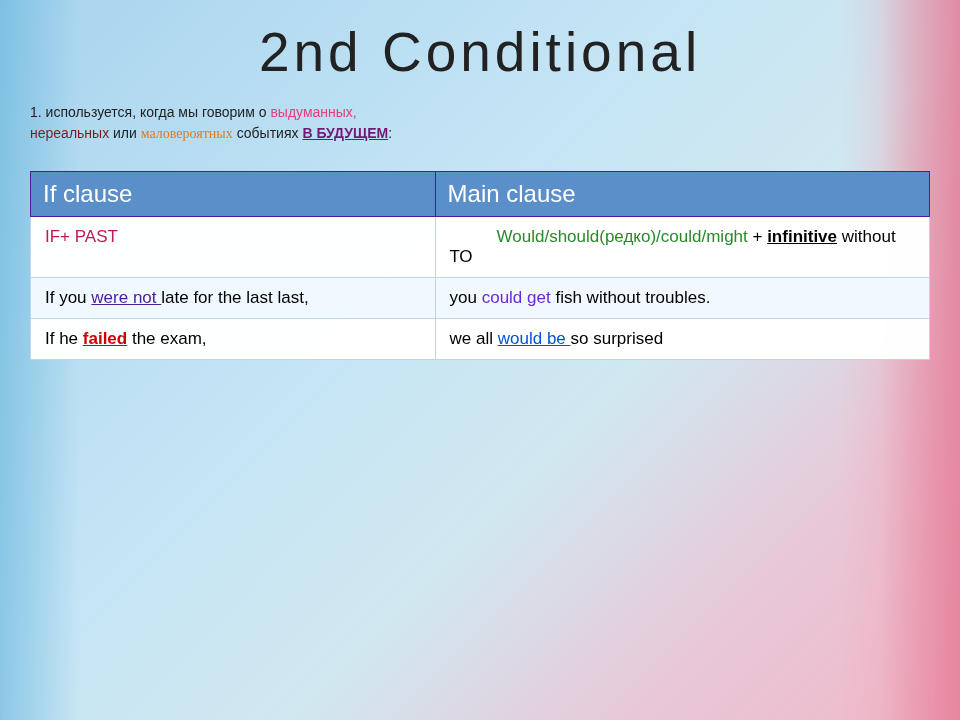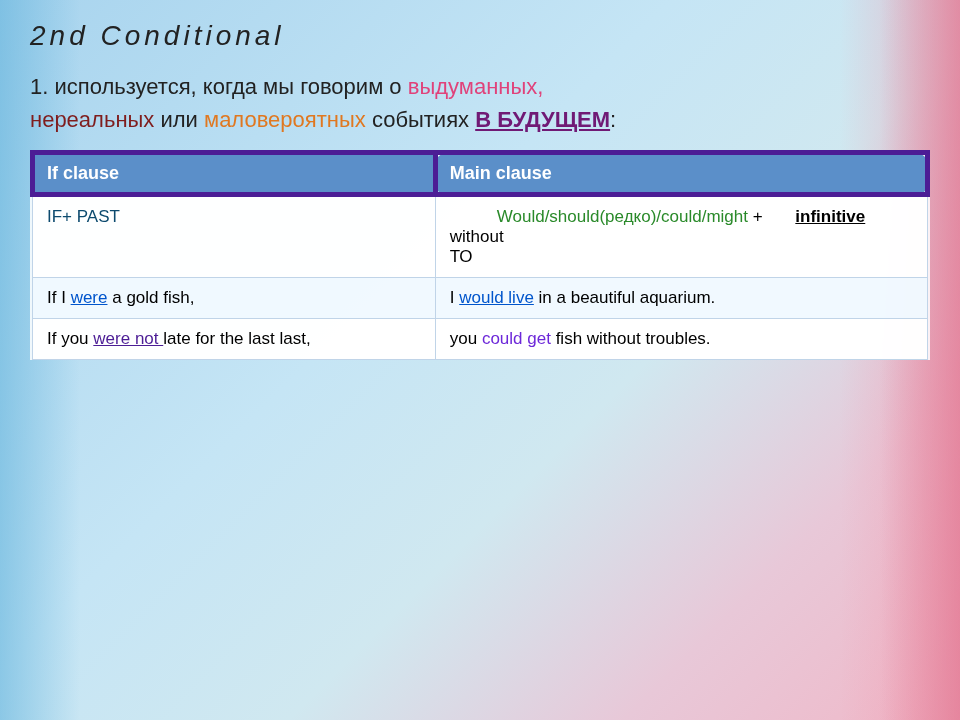--- a/index.html
+++ b/index.html
@@ -42,119 +42,119 @@
       background: linear-gradient(to left, rgba(220,100,130,0.5), transparent);
     }
 
     .content {
       position: relative;
       z-index: 2;
       padding: 20px 30px 20px 30px;
     }
 
     .page-title {
-      font-size: 28px;
+      text-align: center;
+      font-size: 55px;
       font-weight: normal;
       color: #222;
       margin-bottom: 18px;
       letter-spacing: 4px;
-      font-style: italic;
     }
 
     .intro-text {
-      font-size: 22px;
+      font-size: 14px;
       color: #222;
-      margin-bottom: 14px;
+      margin-bottom: 27px;
       line-height: 1.5;
     }
 
     .grammar-table {
       width: 100%;
       border-collapse: collapse;
       background: rgba(255,255,255,0.85);
       font-size: 17px;
     }
 
     .grammar-table th {
       background: #5b8fc9;
       color: #fff;
       padding: 8px 12px;
       text-align: left;
-      font-weight: bold;
-      font-size: 18px;
-      border: 5px solid #4c1d95;
+      font-weight: normal;
+      font-size: 24px;
+      border: 1px solid #4c1d95;
     }
 
     .grammar-table td {
       padding: 10px 14px;
       border: 1px solid #c0d4e8;
       vertical-align: top;
       background: rgba(255,255,255,0.9);
     }
 
     .grammar-table tr:nth-child(even) td {
       background: rgba(240,248,255,0.9);
     }
 
     .if-clause-col { width: 45%; }
-    .main-clause-col { width: 55%; border-radius: 12px; }
+    .main-clause-col { width: 55%; }
   </style>
 </head>
 <body>
 
 <div class="bg-container"></div>
 <div class="tree-left"></div>
 <div class="tree-right">
   <div class="tree-right-inner"></div>
 </div>
 
 <div class="content">
   <h1 class="page-title">2nd   Conditional</h1>
 
   <div class="intro-text">
     <span>1. используется, когда мы  говорим о </span><span style="color:#e0427a;">выдуманных,</span>
     <br>
-    <span style="color:#7f1d1d;">нереальных</span><span> или </span><span style="color:#e07820;">маловероятных</span><span> событиях </span><span style="color:#701a75; font-weight:bold; text-decoration:underline;">В БУДУЩЕМ</span><span>:</span>
+    <span style="color:#7f1d1d;">нереальных</span><span> или </span><span style="color:#e07820;font-family:Liberation Serif, serif;">маловероятных</span><span> событиях </span><span style="color:#701a75; font-weight:bold; text-decoration:underline;">В БУДУЩЕМ</span><span>:</span>
   </div>
 
   <table class="grammar-table">
     <thead>
       <tr>
         <th class="if-clause-col">
           <span>If clause</span>
         </th>
         <th class="main-clause-col">
           <span>Main clause</span>
         </th>
       </tr>
     </thead>
     <tbody>
 
       <tr>
         <td>
-          <span style="color:#0c4a6e;">IF+ PAST</span>
+          <span style="color:#be185d;">IF+ PAST</span>
         </td>
         <td>
-          <span style="color:#2a8a2a;margin-left:47px;">Would/should(редко)/could/might</span> + <span style="font-weight:bold; text-decoration:underline;margin-left:28px;">infinitive</span> without<br><span style="font-weight:normal;">ТО</span>
+          <span style="color:#2a8a2a;margin-left:47px;">Would/should(редко)/could/might</span> + <span style="font-weight:bold; text-decoration:underline;">infinitive</span> without<br><span style="font-weight:normal;">ТО</span>
         </td>
       </tr>
 
-      <tr>
-        <td>
-          <span>If I </span><span style="color:#0055cc; text-decoration:underline;">were</span><span> a gold fish,</span>
-        </td>
-        <td>
-          <span>I </span><span style="color:#0055cc; text-decoration:underline;">would live</span><span> in a beautiful aquarium.</span>
-        </td>
-      </tr>
 
       <tr>
         <td>
           <span>If you </span><span style="color:#4c1d95; text-decoration:underline;">were not </span><span>late for the last last,</span>
         </td>
         <td>
           <span>you </span><span style="color:#6d28d9; ">could  get </span><span>fish without troubles.</span>
         </td>
       </tr>
 
+      <tr>
+        <td>
+          <span>If  he </span><span style="color:#cc0000; font-weight:bold; text-decoration:underline;">failed</span><span>  the exam,</span>
+        </td>
+        <td>
+          <span>we all </span><span style="color:#0055cc; text-decoration:underline;">would be </span><span>so surprised</span>
+        </td>
+      </tr>
     </tbody>
   </table>
 </div>
 
 </body></html>

